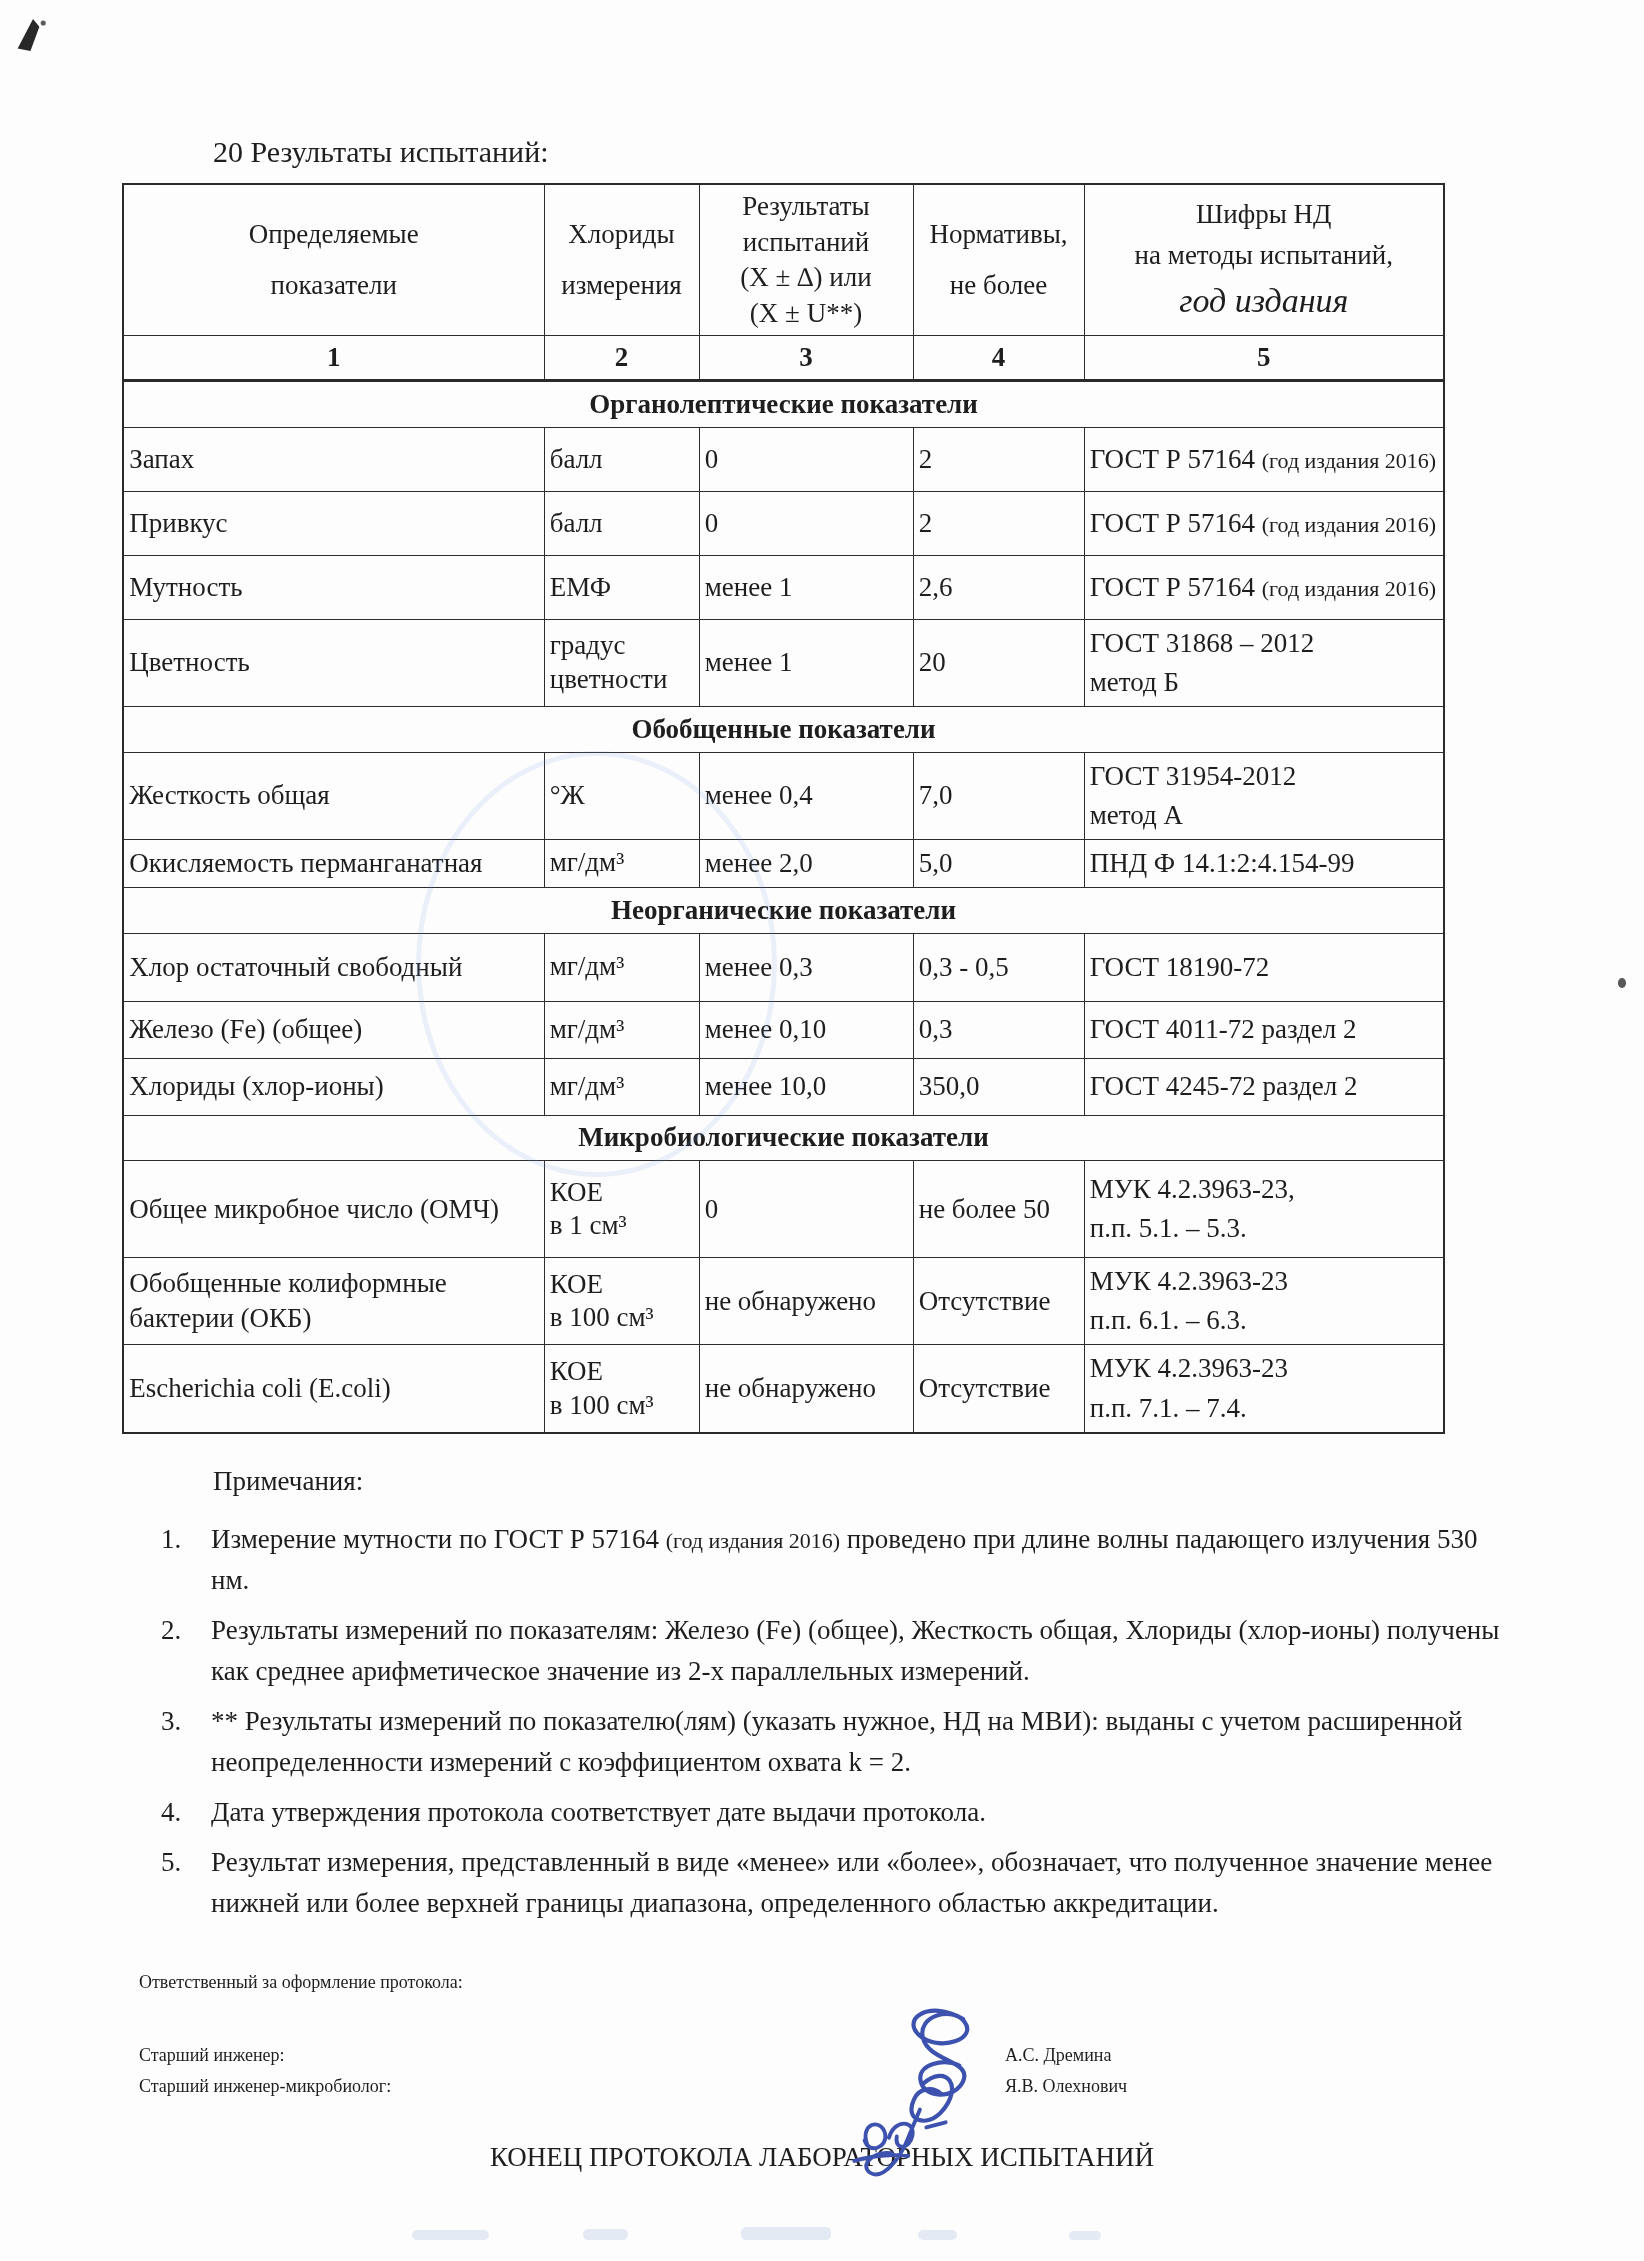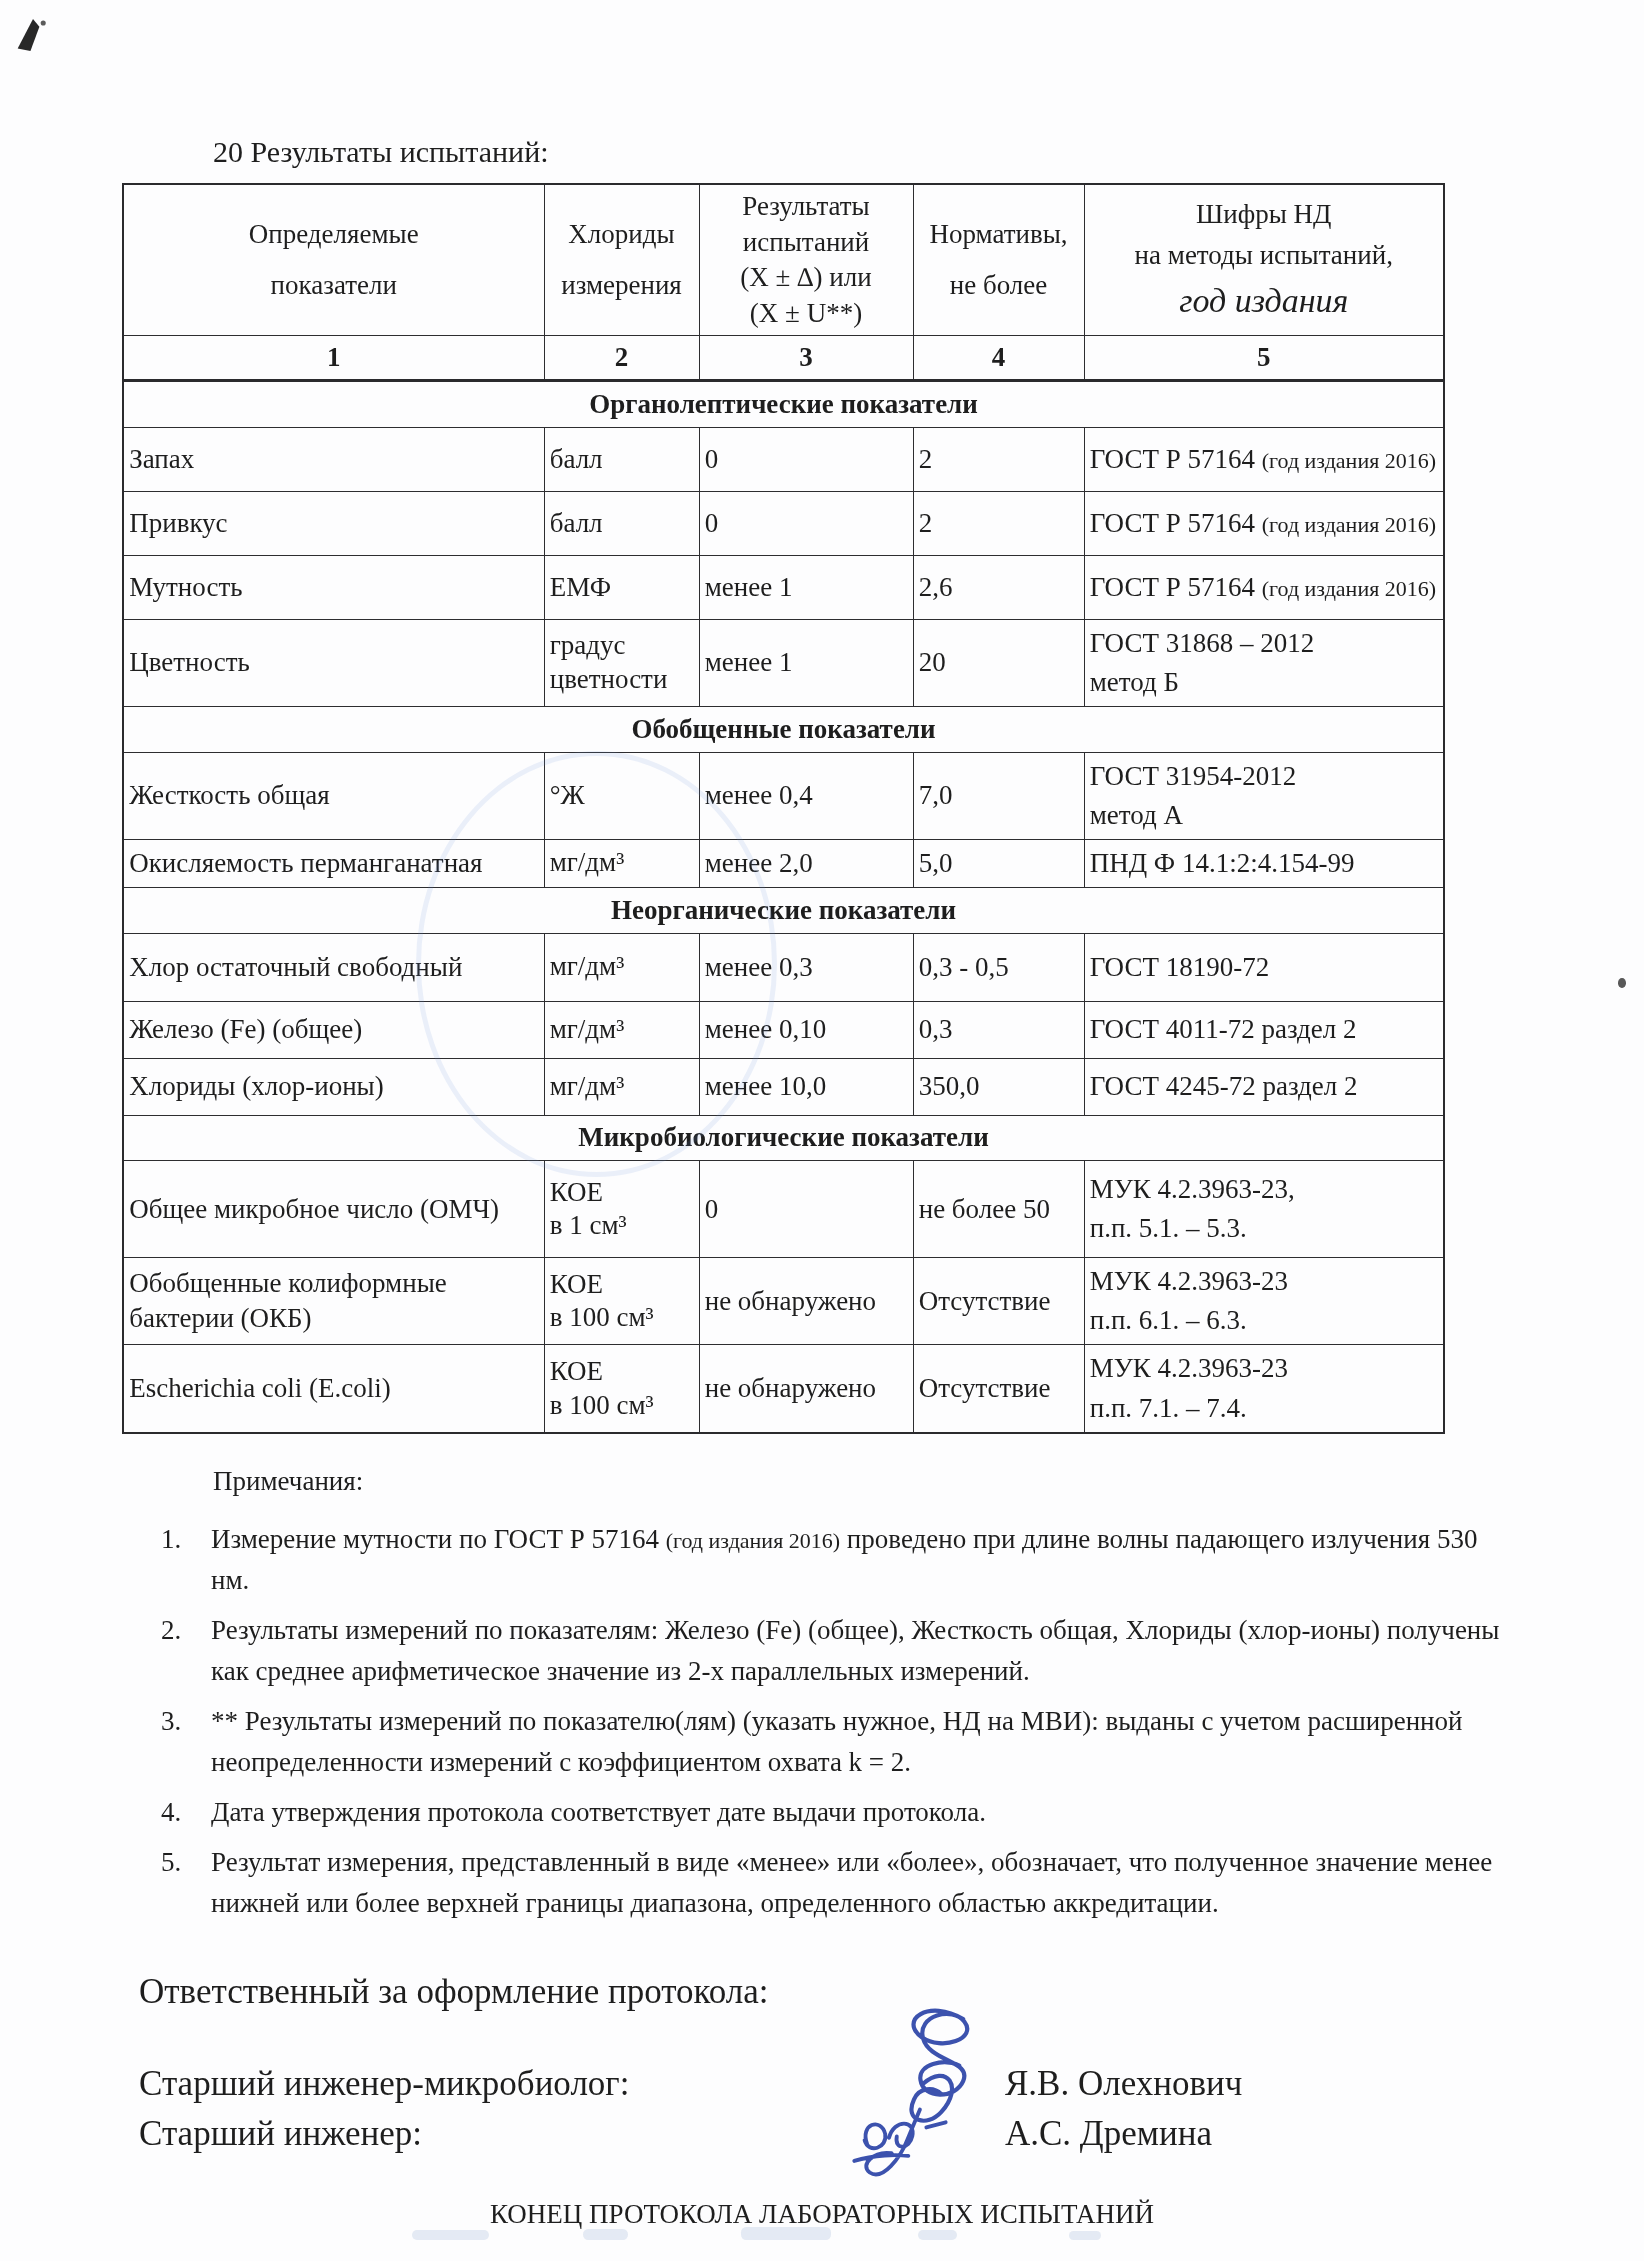--- a/index.html
+++ b/index.html
@@ -49,21 +49,21 @@
   .h100{height:64px}.h95{height:61px}.h110{height:71px}.h75{height:48px}
   .h105{height:68px}.h88{height:57px}.h150{height:97px}.h125{height:81px}.h115{height:74px}
 
   .notes{margin:32px 0 0 161px;width:1359px;font-size:27px;}
   .notes-label{margin-left:52px;margin-bottom:22px;}
   .note-item{display:flex;margin-bottom:9px;line-height:1.52;}
   .note-num{flex:0 0 50px;}
   .note-text{flex:1;max-width:1301px;}
   .small-inline{font-size:22px;}
 
-  .signoff{position:relative;margin:48px 0 0 139px;font-size:35px;}
+  .signoff{position:relative;margin:48px 0 0 139px;font-size:18px;}
   .signoff-heading{margin-bottom:52px;}
   .sign-row{display:flex;margin-bottom:10.3px;align-items:baseline;}
   .sign-role{flex:0 0 866px;}
   .sign-name{flex:0 0 auto;}
   .sig-svg{position:absolute;pointer-events:none;}
   .sig-1{left:722px;top:29px;width:139px;height:139px;}
   .sig-2{left:705px;top:122px;width:148px;height:103px;}
 
   .footer-center{margin-top:45px;text-align:center;}
   .end-line{font-size:27px;margin-bottom:10.3px;}
@@ -340,26 +340,26 @@
     <div class="note-item">
       <span class="note-num">5.</span>
       <span class="note-text">Результат измерения, представленный в виде «менее» или «более», обозначает, что полученное значение менее нижней или более верхней границы диапазона, определенного областью аккредитации.</span>
     </div>
   </div>
 
   <div class="signoff">
     <div class="signoff-heading">Ответственный за оформление протокола:</div>
 
     <div class="sign-row">
+      <span class="sign-role">Старший инженер:</span>
+      <span class="sign-name">А.С. Дремина</span>
+    </div>
+    <div class="sign-row">
       <span class="sign-role">Старший инженер-микробиолог:</span>
       <span class="sign-name">Я.В. Олехнович</span>
-    </div>
-    <div class="sign-row">
-      <span class="sign-role">Старший инженер:</span>
-      <span class="sign-name">А.С. Дремина</span>
     </div>
 
     <svg class="sig-svg sig-1" viewBox="0 0 215 215">
       <path d="M158 28 C104 -4 58 30 94 56 C126 78 180 58 160 32 C142 8 86 22 96 58 C106 94 172 92 158 124 C146 152 96 152 92 122 C88 98 128 88 152 100 M96 128 C132 96 160 132 124 172 C102 196 66 186 82 152 C90 134 112 132 124 144" stroke="#3c52ae" stroke-width="6.5" fill="none" stroke-linecap="round"></path>
     </svg>
     <svg class="sig-svg sig-2" viewBox="0 0 230 160">
       <path d="M36 78 C24 46 58 36 64 62 C68 84 38 94 32 72 M70 68 C78 38 112 40 106 66 C102 86 78 88 82 66 M118 24 L98 72 C88 98 60 136 40 122 C24 110 46 88 74 92 M16 104 C48 94 82 94 100 96 M128 52 L158 44" stroke="#3c52ae" stroke-width="6" fill="none" stroke-linecap="round"></path>
     </svg>
   </div>
 

